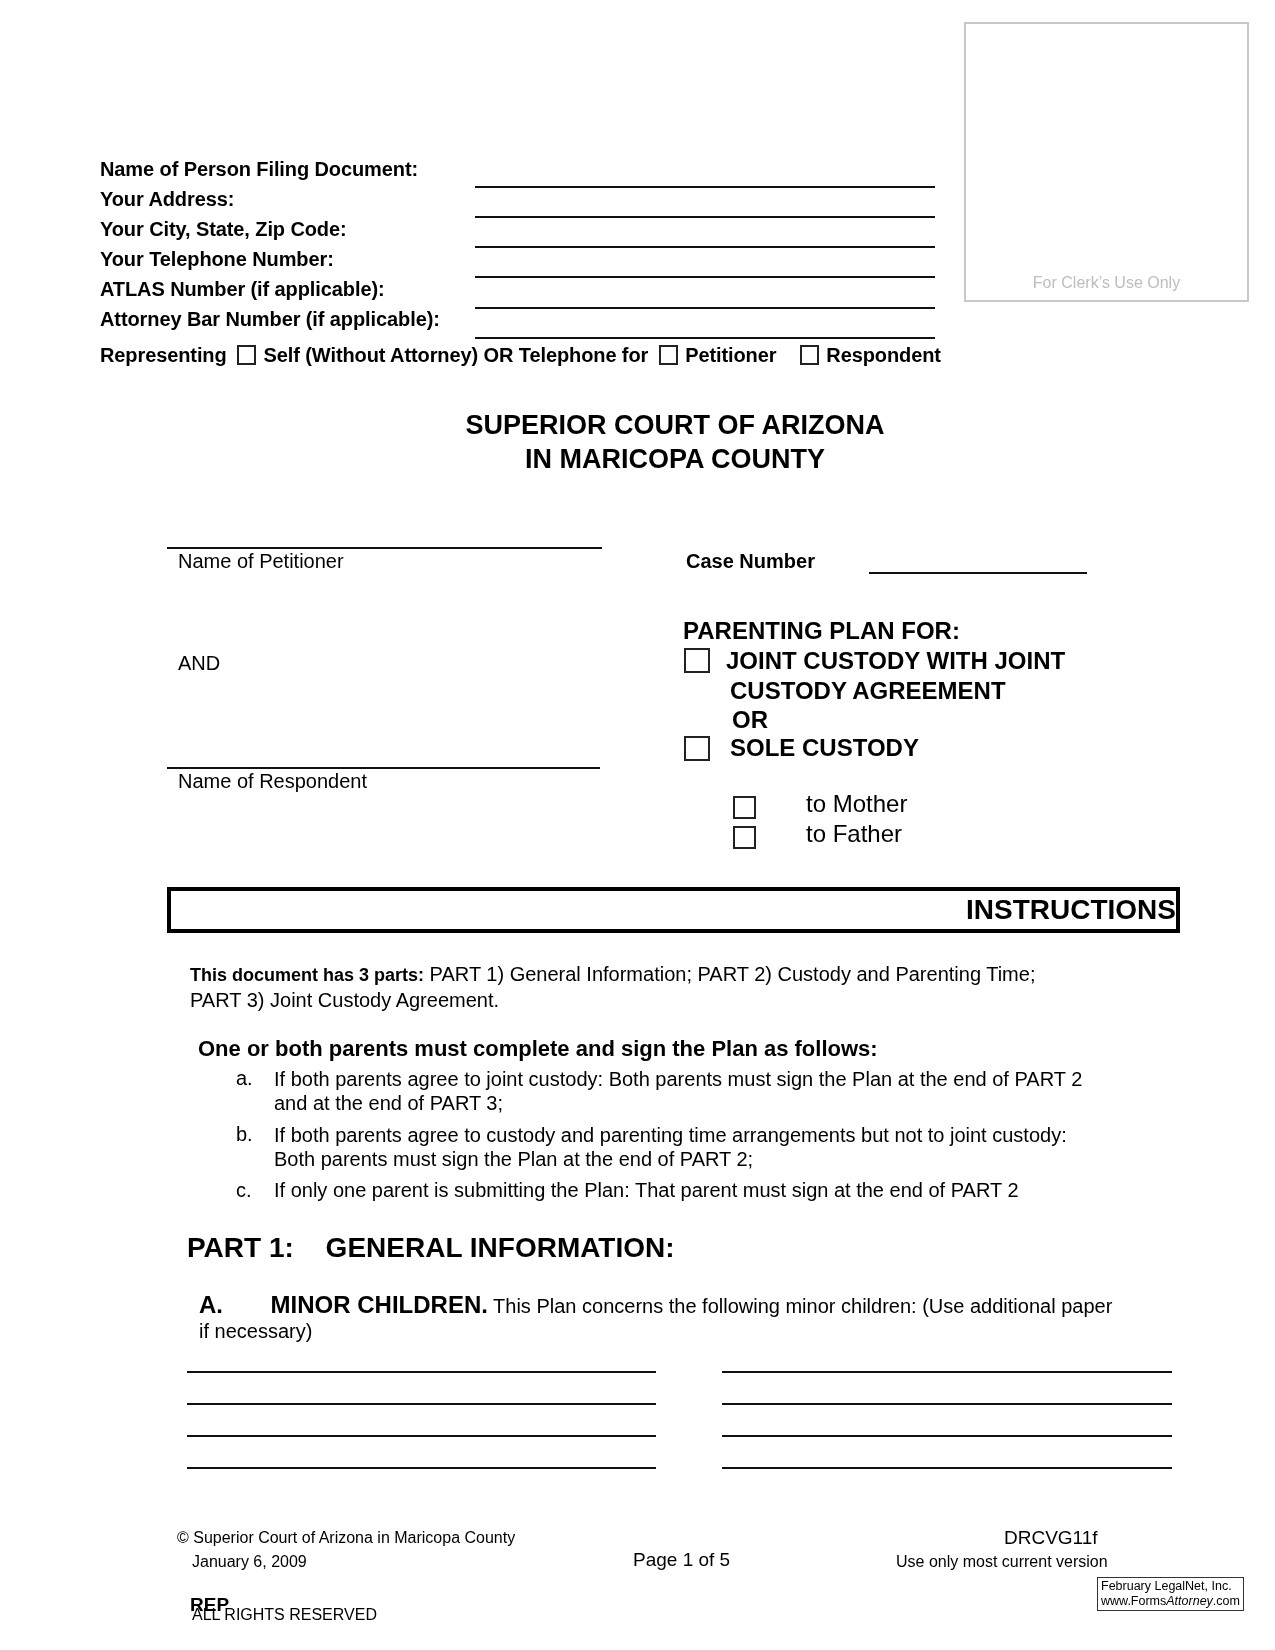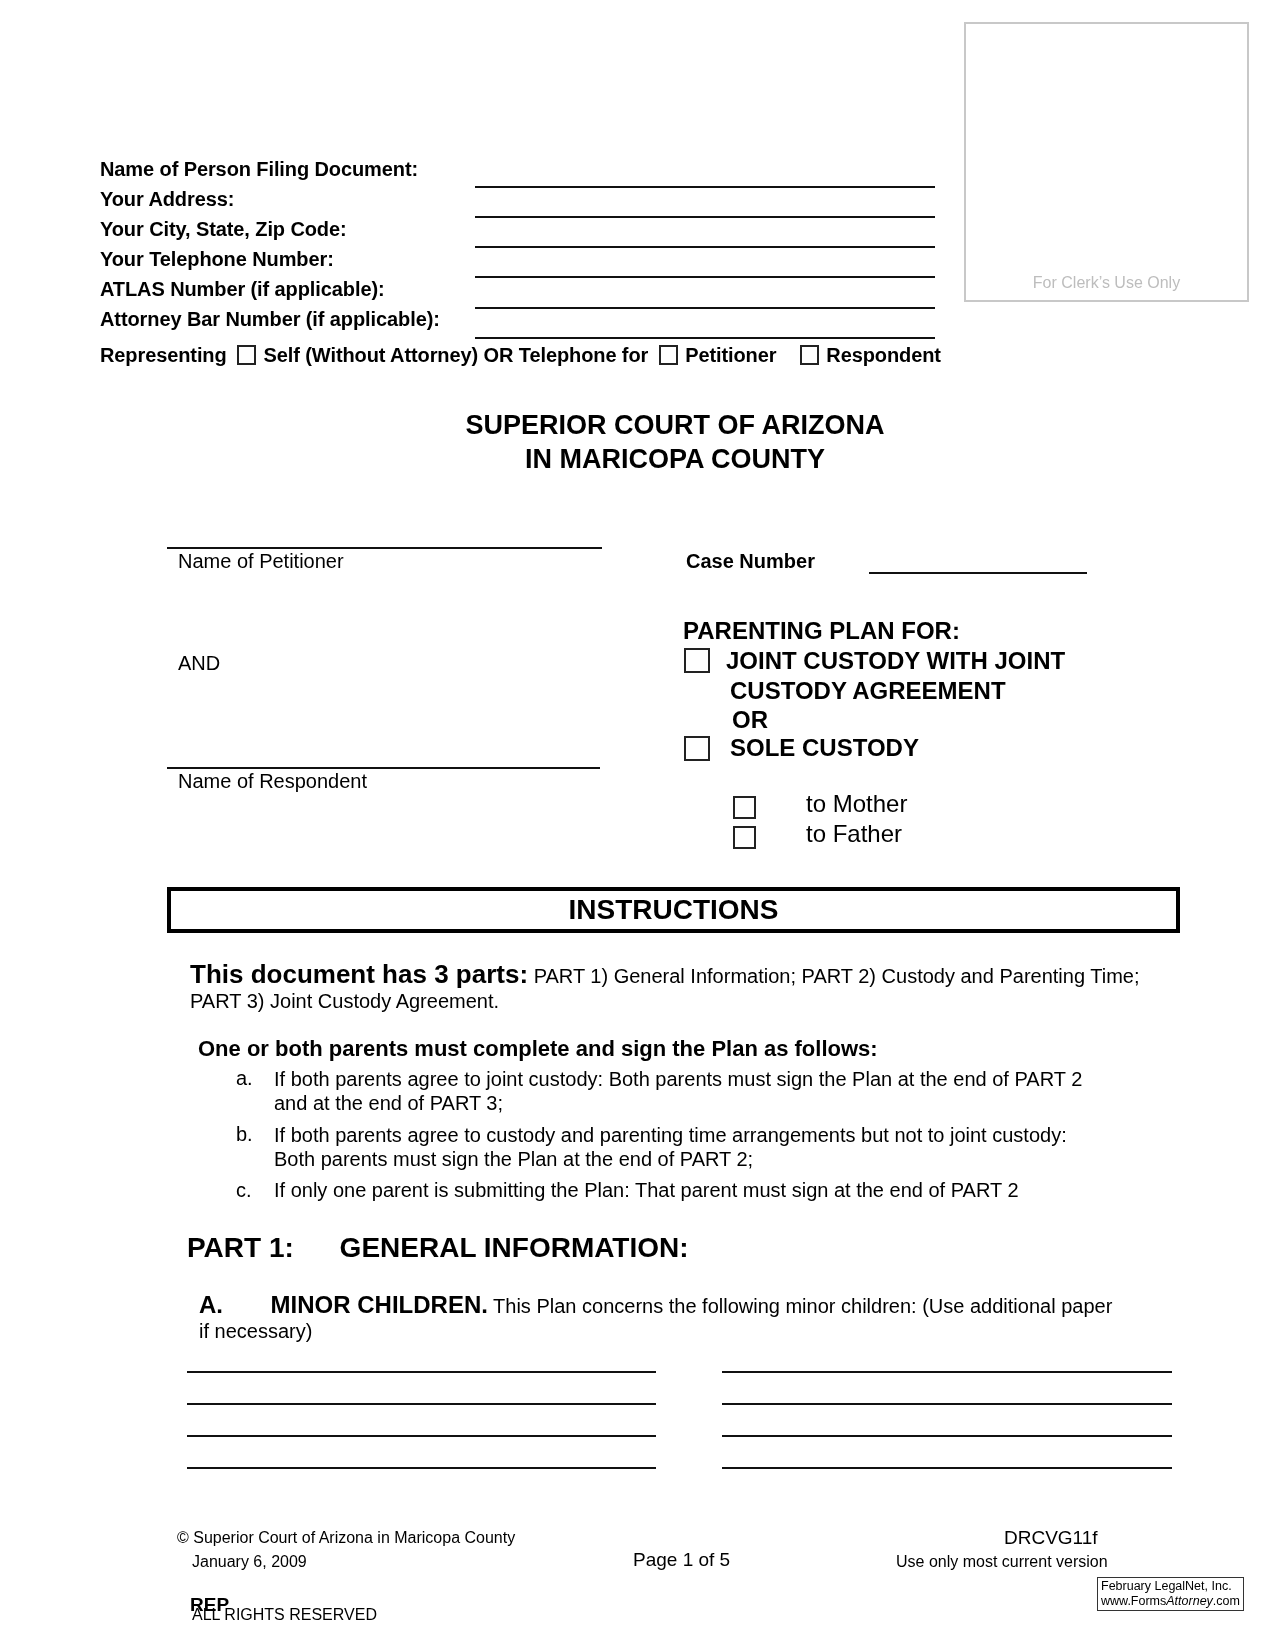--- a/index.html
+++ b/index.html
@@ -4,21 +4,21 @@
 <style>
   html, body { margin:0; padding:0; background:#fff; }
   body { width:1275px; height:1650px; position:relative; overflow:hidden; font-family:"Liberation Sans", sans-serif; color:#000; }
   .abs { position:absolute; white-space:nowrap; }
   .b { font-weight:bold; }
   .cbox { display:inline-block; border:2px solid #222; background:#fff; box-sizing:border-box; vertical-align:middle; }
   .line { position:absolute; height:0; border-top:2px solid #111; }
   .clerk { position:absolute; left:964px; top:22px; width:285px; height:280px; border:2px solid #c8c8c8; box-sizing:border-box; }
   .clerk-label { position:absolute; left:0; right:0; bottom:8px; text-align:center; font-size:16px; color:#bdbdbd; }
   .hdr-label { font-size:20px; font-weight:bold; letter-spacing:-0.1px; }
-  .instr-box { position:absolute; left:167px; top:887px; width:1013px; height:46px; border:4px solid #000; box-sizing:border-box; text-align:center; }
+  .instr-box { position:absolute; left:167px; top:887px; width:1013px; height:46px; border:4px solid #000; box-sizing:border-box; text-align:right; }
   .instr-box span { font-size:28px; font-weight:bold; line-height:38px; }
   .p20 { font-size:20px; }
   .alme { position:absolute; left:1097px; top:1577px; border:1.5px solid #333; padding:1px 3px; font-size:12.5px; line-height:15px; }
 </style>
 </head>
 <body>
 
 <div class="clerk">
   <div class="clerk-label">For Clerk’s Use Only</div>
 </div>
@@ -78,21 +78,21 @@
 <span class="cbox abs" style="left:733px;top:796px;width:23px;height:23px;"></span>
 <div class="abs" style="left:806px;top:790px;font-size:24px;">to Mother</div>
 <span class="cbox abs" style="left:733px;top:826px;width:23px;height:23px;"></span>
 <div class="abs" style="left:806px;top:820px;font-size:24px;">to Father</div>
 
 <div class="instr-box">
   <span>INSTRUCTIONS</span>
 </div>
 
 <div class="abs p20" style="left:190px;top:962px;line-height:25px;">
-  <span class="b" style="font-size:26px;">This document has 3 parts:</span><span> PART 1) General Information; PART 2) Custody and Parenting Time;</span><br>
+  <span class="b" style="font-size:18px;">This document has 3 parts:</span><span> PART 1) General Information; PART 2) Custody and Parenting Time;</span><br>
   <span>PART 3)  Joint Custody Agreement.</span>
 </div>
 
 <div class="abs b" style="left:198px;top:1036px;font-size:22px;">One or both parents must complete and sign the Plan as follows:</div>
 
 <div>
   <div class="abs p20" style="left:236px;top:1067px;">a.</div>
   <div class="abs p20" style="left:274px;top:1067px;line-height:24px;">
     <div>If both parents agree to joint custody: Both parents must sign the Plan at the end of PART 2</div>
     <div>and at the end of PART 3;</div>
@@ -101,21 +101,21 @@
   <div class="abs p20" style="left:274px;top:1123px;line-height:24px;">
     <div>If both parents agree to custody and parenting time arrangements but not to joint custody:</div>
     <div>Both parents must sign the Plan at the end of PART 2;</div>
   </div>
   <div class="abs p20" style="left:236px;top:1179px;">c.</div>
   <div class="abs p20" style="left:274px;top:1179px;">If only one parent is submitting the Plan: That parent must sign at the end of PART 2</div>
 </div>
 
 <div class="abs b" style="left:187px;top:1232px;font-size:28px;">
   <span>PART 1:</span>
-  <span style="margin-left:38px;">GENERAL INFORMATION:</span>
+  <span style="margin-left:24px;">GENERAL INFORMATION:</span>
 </div>
 
 <div class="abs p20" style="left:199px;top:1292px;line-height:25px;">
   <span class="b" style="font-size:24px;">A.</span>
   <span class="b" style="font-size:24px;margin-left:42px;">MINOR CHILDREN.</span><span> This Plan concerns the following minor children: (Use additional paper</span><br>
   <span>if necessary)</span>
 </div>
 
 <div>
   <div class="line" style="left:187px;top:1371px;width:469px;"></div>

